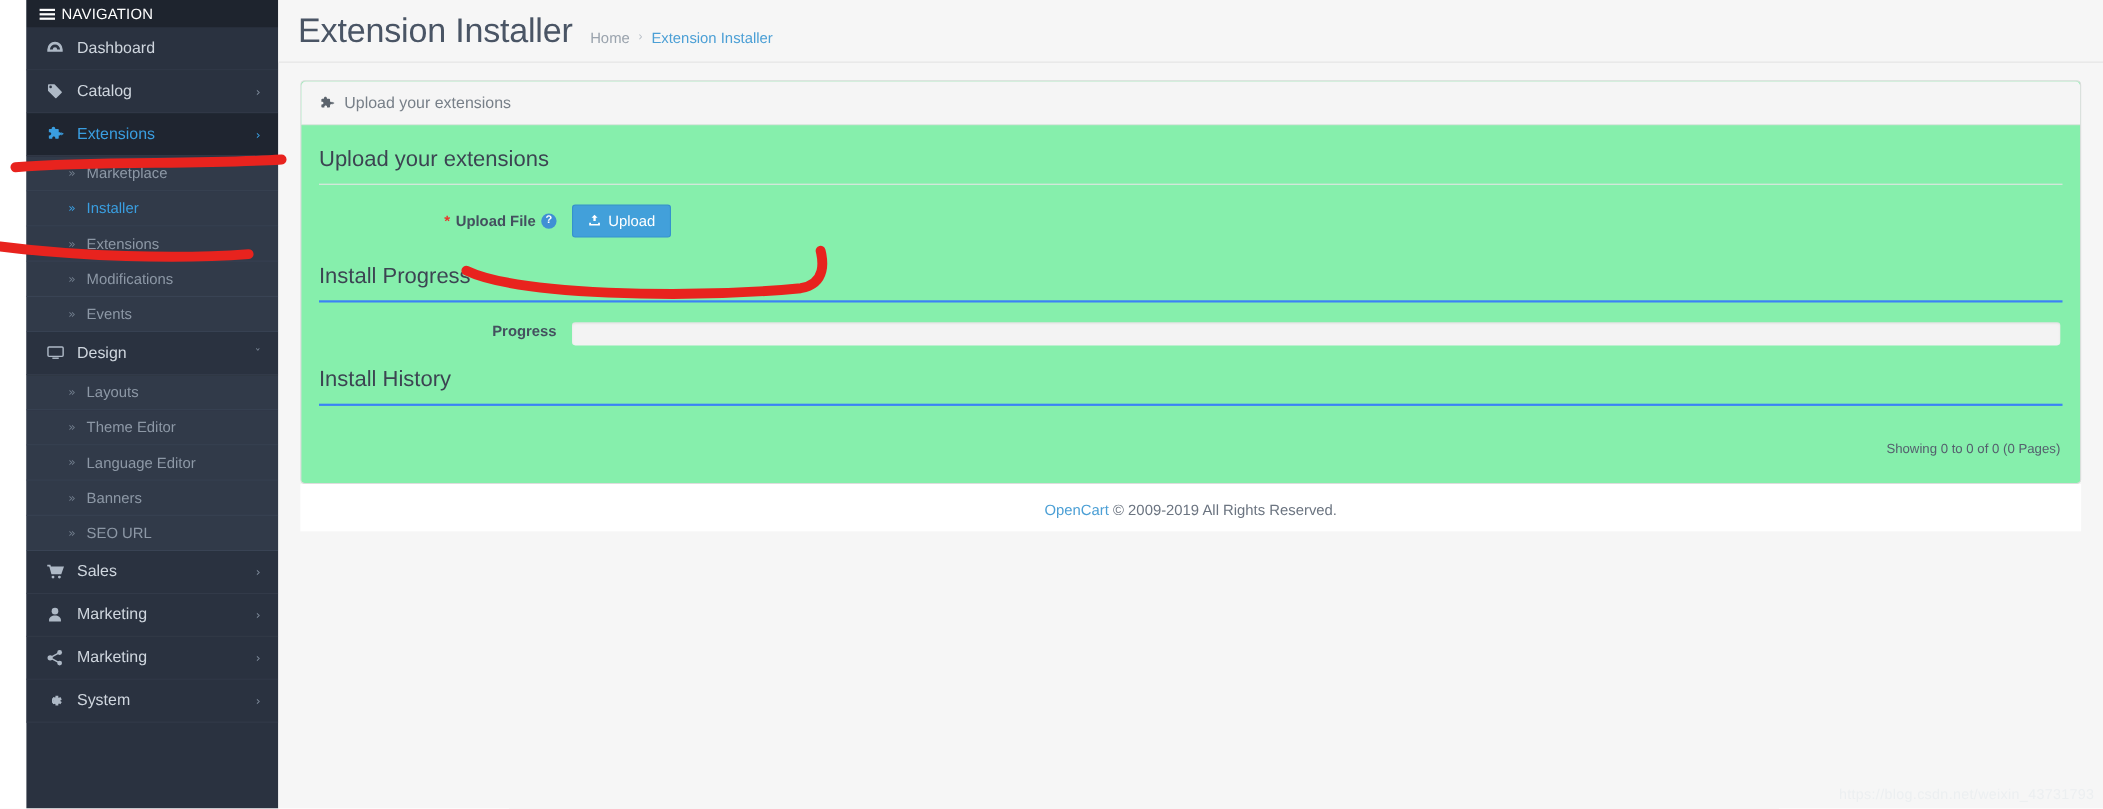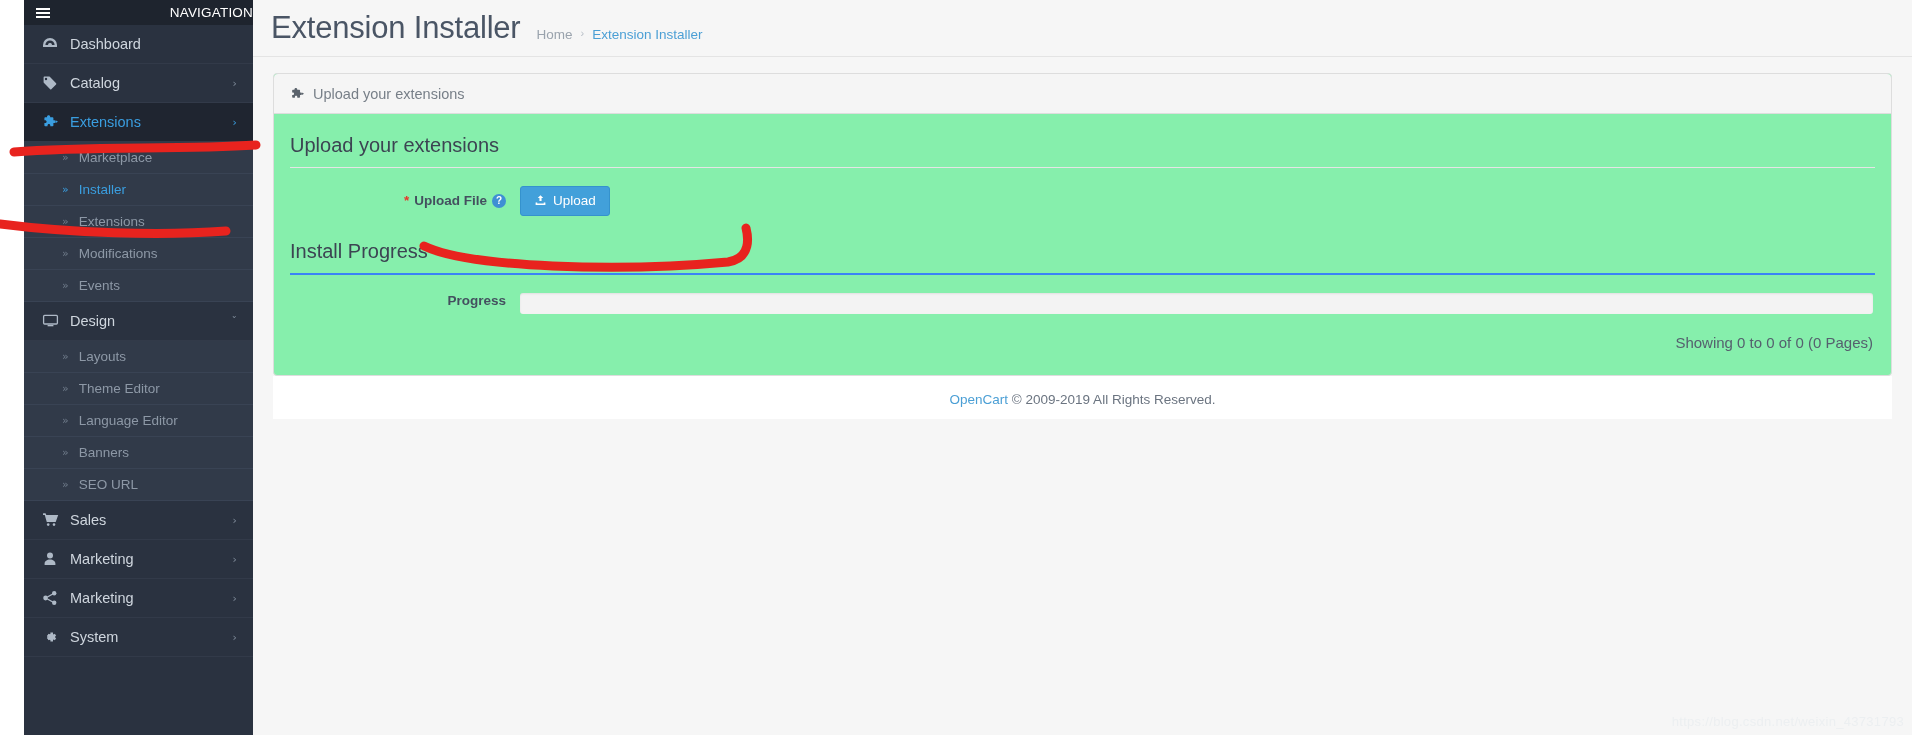--- a/index.html
+++ b/index.html
@@ -31,21 +31,20 @@
   }
   .nav-header {
     height: 25px;
     background: #1e242e;
     color: #ffffff;
     display: flex; align-items: center;
     padding-left: 12px;
     font-size: 13.5px;
     letter-spacing: .2px;
     font-weight: 400;
-    justify-content: space-between;
   }
   .hamburger {
     display: inline-block;
     width: 14px; margin-right: 6px;
     position: relative; top: 0px;
   }
   .hamburger span {
     display: block; height: 2px; background: #ffffff; margin: 2px 0;
   }
   .nav-item {
@@ -223,21 +222,21 @@
   }
   table.history th.right { text-align: right; }
   table.history td {
     border: 1px solid #dddddd;
     padding: 9px 11px;
     text-align: center;
     color: #4a5565;
   }
   .showing {
     text-align: right;
-    font-size: 15px;
+    font-size: 12px;
     color: #55606e;
     padding: 14px 2px 6px 0;
   }
 
   .footer {
     text-align: center;
     font-size: 13.5px;
     color: #6b7480;
     padding: 14px 0 10px 0;
     line-height: 1.45;
@@ -456,20 +455,21 @@
 
           <div class="section-title">Install Progress</div>
 
           <div class="progress-row">
             <div class="form-label">Progress</div>
             <div class="progress-outer">
               <div class="progress-bar" id="progress-fill" style="width: 0%;"></div>
             </div>
           </div>
 
+          <div class="section-title">Install History</div>
 
 
           <div class="showing">Showing 0 to 0 of 0 (0 Pages)</div>
         </div>
       </div>
 
       <div class="footer">
         <div>
           <a href="#">OpenCart</a>
           <span>© 2009-2019 All Rights Reserved.</span>

